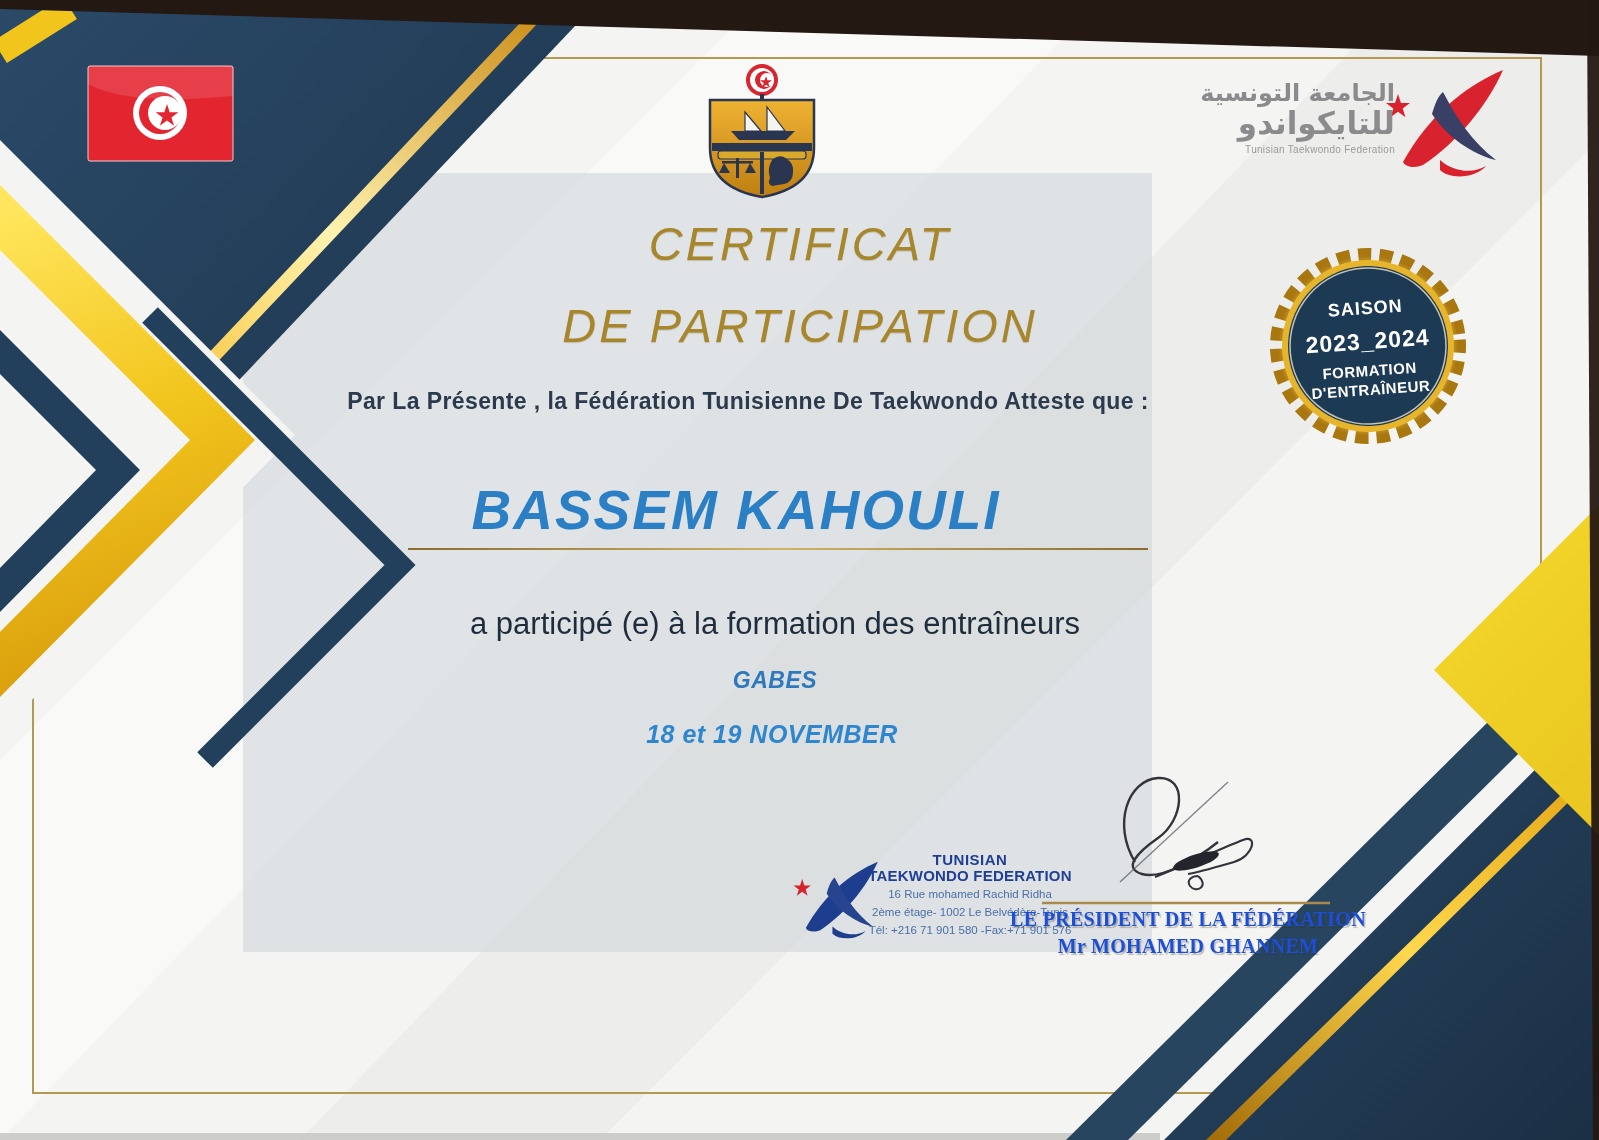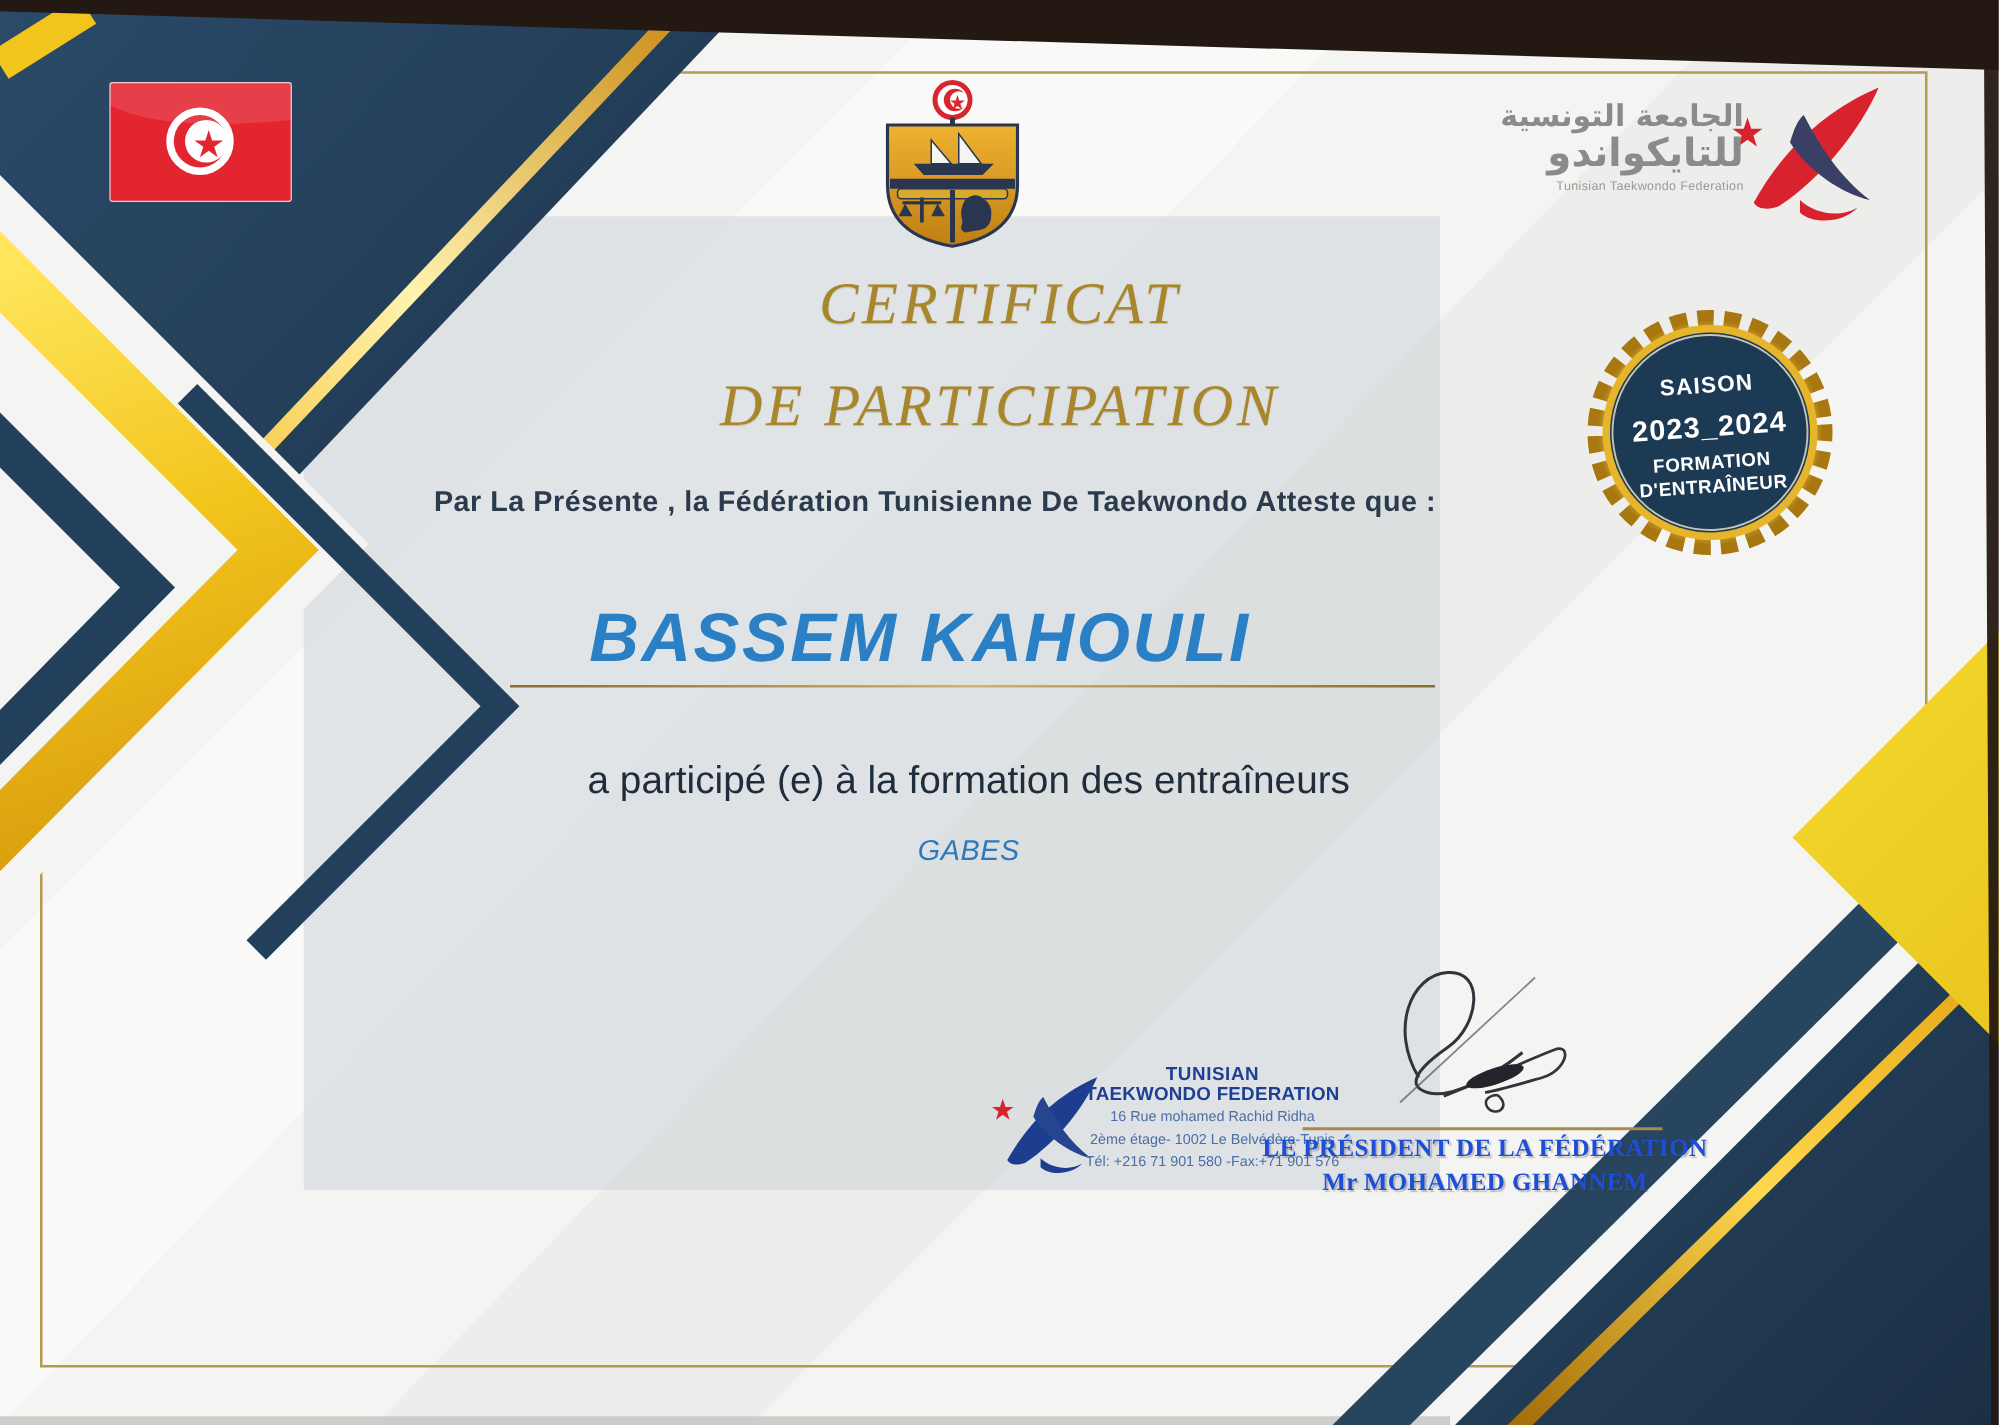--- a/index.html
+++ b/index.html
@@ -1,27 +1,27 @@
 <!DOCTYPE html>
 <html><head>
 <meta charset="utf-8">
 <style>
   html,body{margin:0;padding:0;background:#181210;}
   #stage{position:relative;width:1599px;height:1140px;overflow:hidden;
          background:#f4f5f2;font-family:"Liberation Sans",sans-serif;}
   .abs{position:absolute;}
   .ctr{transform:translateX(-50%);white-space:nowrap;}
   #deco{position:absolute;left:0;top:0;width:1599px;height:1140px;}
-  .title{font-family:Liberation Serif, serif;font-style:italic;
+  .title{font-family:Liberation Sans, sans-serif;font-style:italic;
          font-size:47px;color:#a8862c;letter-spacing:3px;text-shadow:0 1px 1px rgba(90,70,10,.25);}
   .intro{font-size:23px;font-weight:600;color:#2c3a4d;letter-spacing:.4px;}
   .name{font-size:55px;font-weight:bold;font-style:italic;color:#2b7fc5;letter-spacing:2px;}
   .rule{height:2px;background:linear-gradient(90deg,#8a6d2f,#cfb465,#8a6d2f);}
   .part{font-size:31px;font-weight:500;color:#1e2c3c;}
-  .loc{font-size:23px;font-weight:normal;font-style:italic;color:#2e78bd;letter-spacing:.5px;}
+  .loc{font-size:23px;font-weight:bold;font-style:italic;color:#2e78bd;letter-spacing:.5px;}
   .dates{font-size:25px;font-weight:bold;font-style:italic;color:#2e86cf;letter-spacing:.5px;}
   .badge-text{width:190px;text-align:center;color:#fff;transform:translate(-50%,-50%) rotate(-4deg);}
   .badge-text .b1{font-size:18px;font-weight:bold;letter-spacing:1px;}
   .badge-text .b2{font-size:23px;font-weight:bold;letter-spacing:1px;margin-top:9px;}
   .badge-text .b3{font-size:15px;font-weight:bold;margin-top:7px;letter-spacing:.5px;}
   .badge-text .b4{font-size:15px;font-weight:bold;margin-top:2px;letter-spacing:.5px;}
   .org{width:260px;text-align:center;line-height:16px;}
   .org .o1{font-size:15px;font-weight:bold;color:#1e3f93;letter-spacing:.5px;}
   .org .o2{font-size:15px;font-weight:bold;color:#1e3f93;letter-spacing:.2px;}
   .org .oa{font-size:11.5px;color:#4a6fa8;margin-top:2px;}
@@ -178,20 +178,21 @@
 
   <div class="abs ctr intro" style="left:748px;top:388px;">Par La Présente , la Fédération Tunisienne De Taekwondo Atteste que :</div>
 
   <div class="abs ctr name" style="left:736px;top:478px;">BASSEM KAHOULI</div>
   <div class="abs rule" style="left:408px;top:548px;width:740px;"></div>
 
   <div class="abs ctr part" style="left:775px;top:606px;">a participé (e) à la formation des entraîneurs</div>
 
   <div class="abs ctr loc" style="left:775px;top:667px;">GABES</div>
 
+  <div class="abs ctr dates" style="left:772px;top:720px;">18 et 19 NOVEMBER</div>
 
   <div class="abs badge-text" style="left:1368px;top:348px;">
     <div class="b1">SAISON</div>
     <div class="b2">2023_2024</div>
     <div class="b3">FORMATION</div>
     <div class="b4">D'ENTRAÎNEUR</div>
   </div>
 
   <div class="abs arab" style="left:1185px;top:80px;width:210px;">
     <div class="a1">الجامعة التونسية</div>

